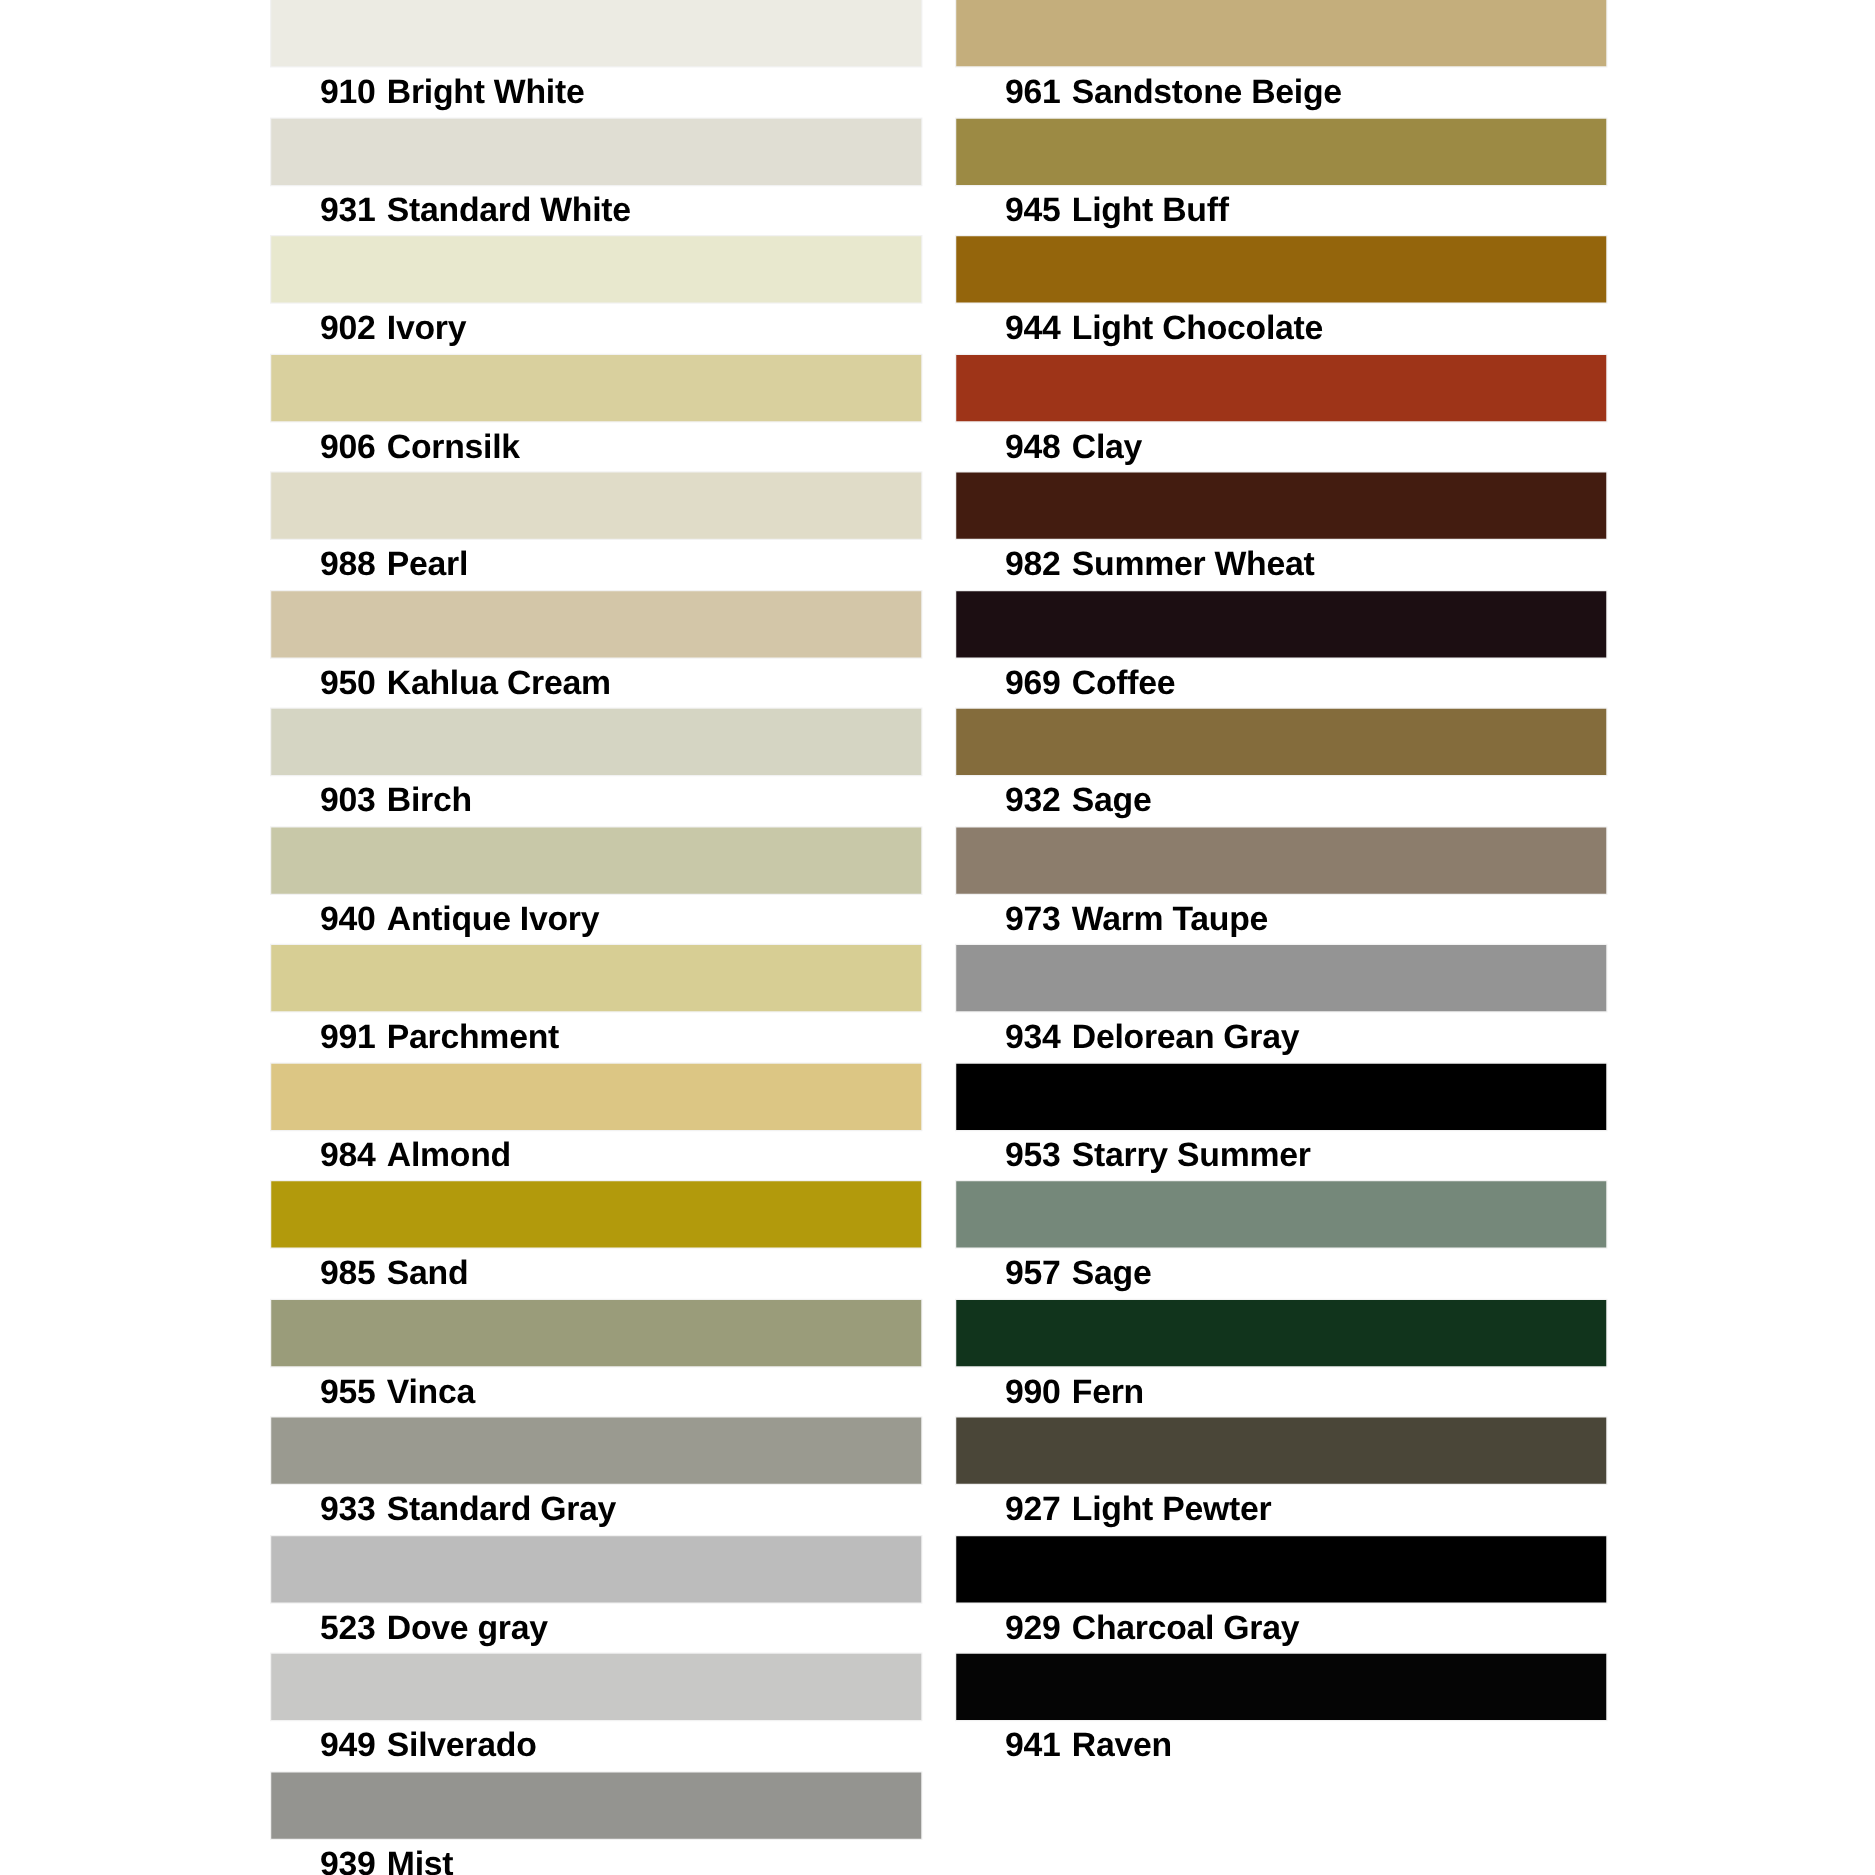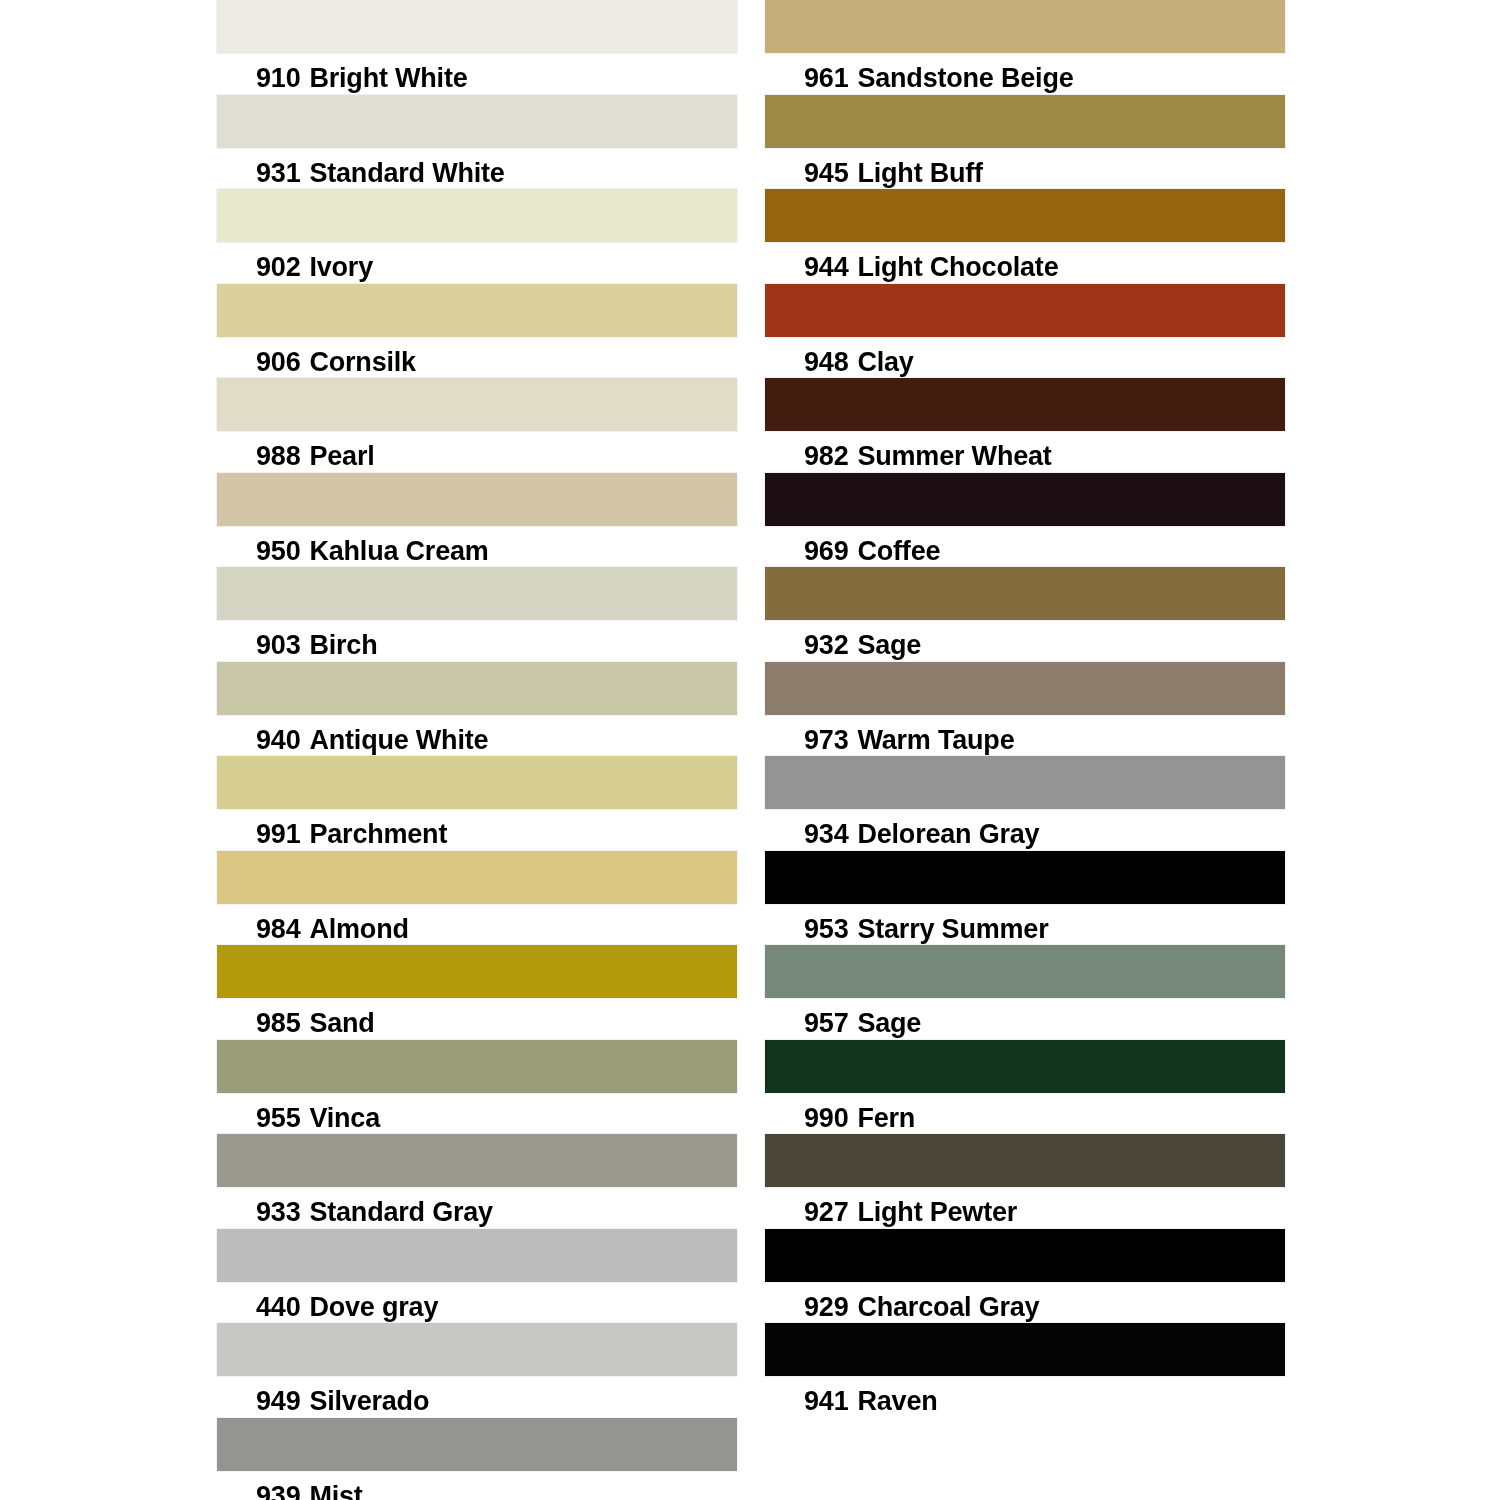--- a/index.html
+++ b/index.html
@@ -32,21 +32,21 @@
     position: relative;
     height: 94.5px;
   }
   .swatch {
     width: 520px;
     height: 53px;
     box-shadow: 0 0 0 1px rgba(0,0,0,0.05);
   }
   .swatch-label {
     display: flex;
-    align-items: flex-end;
+    align-items: center;
     height: 41px;
     padding-left: 39px;
     font-size: 27px;
     color: #000000;
     letter-spacing: -0.2px;
     white-space: nowrap;
   }
   .color-code {
     font-weight: bold;
     margin-right: 9px;
@@ -106,21 +106,21 @@
         <div class="swatch" style="background-color: rgb(213, 213, 195);"></div>
         <div class="swatch-label">
           <span class="color-code">903</span>
           <span class="color-name">Birch</span>
         </div>
       </div>
       <div class="color-entry">
         <div class="swatch" style="background-color: rgb(200, 200, 168);"></div>
         <div class="swatch-label">
           <span class="color-code">940</span>
-          <span class="color-name">Antique White</span>
+          <span class="color-name">Antique Ivory</span>
         </div>
       </div>
       <div class="color-entry">
         <div class="swatch" style="background-color: rgb(215, 206, 148);"></div>
         <div class="swatch-label">
           <span class="color-code">991</span>
           <span class="color-name">Parchment</span>
         </div>
       </div>
       <div class="color-entry">
@@ -147,21 +147,21 @@
       <div class="color-entry">
         <div class="swatch" style="background-color: rgb(154, 154, 144);"></div>
         <div class="swatch-label">
           <span class="color-code">933</span>
           <span class="color-name">Standard Gray</span>
         </div>
       </div>
       <div class="color-entry">
         <div class="swatch" style="background-color: rgb(188, 188, 188);"></div>
         <div class="swatch-label">
-          <span class="color-code">440</span>
+          <span class="color-code">523</span>
           <span class="color-name">Dove gray</span>
         </div>
       </div>
       <div class="color-entry">
         <div class="swatch" style="background-color: rgb(200, 200, 198);"></div>
         <div class="swatch-label">
           <span class="color-code">949</span>
           <span class="color-name">Silverado</span>
         </div>
       </div>

